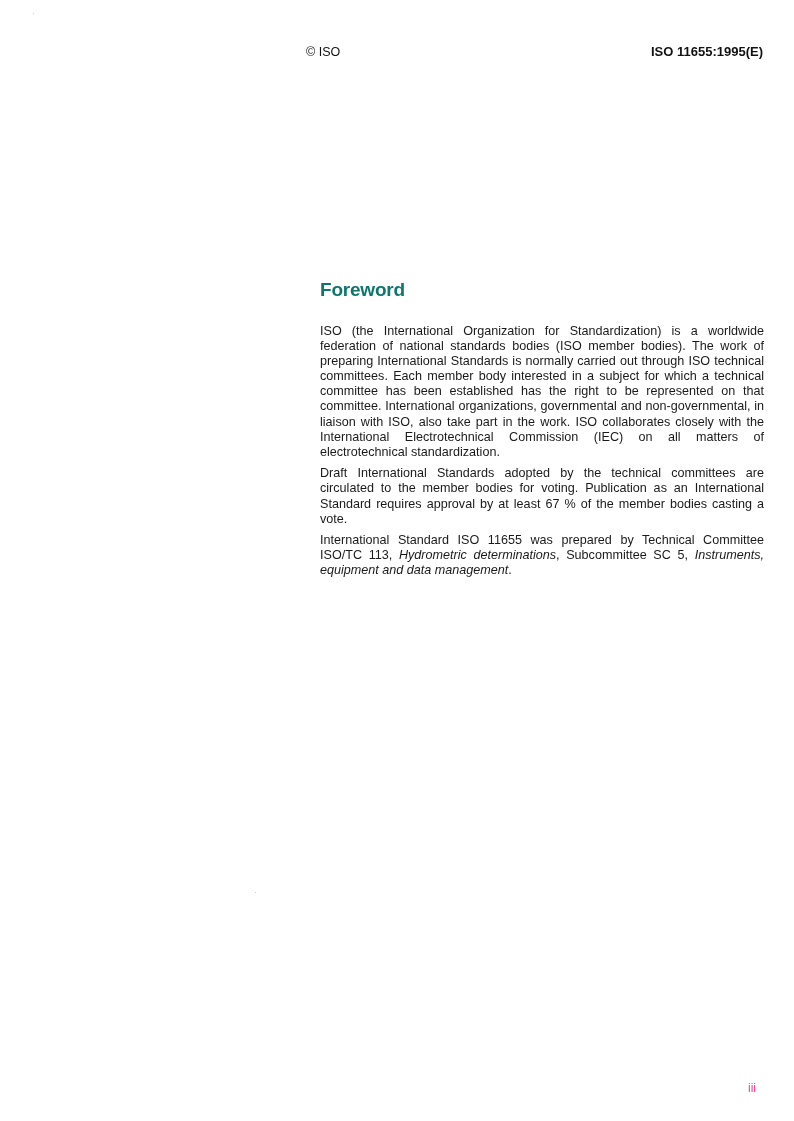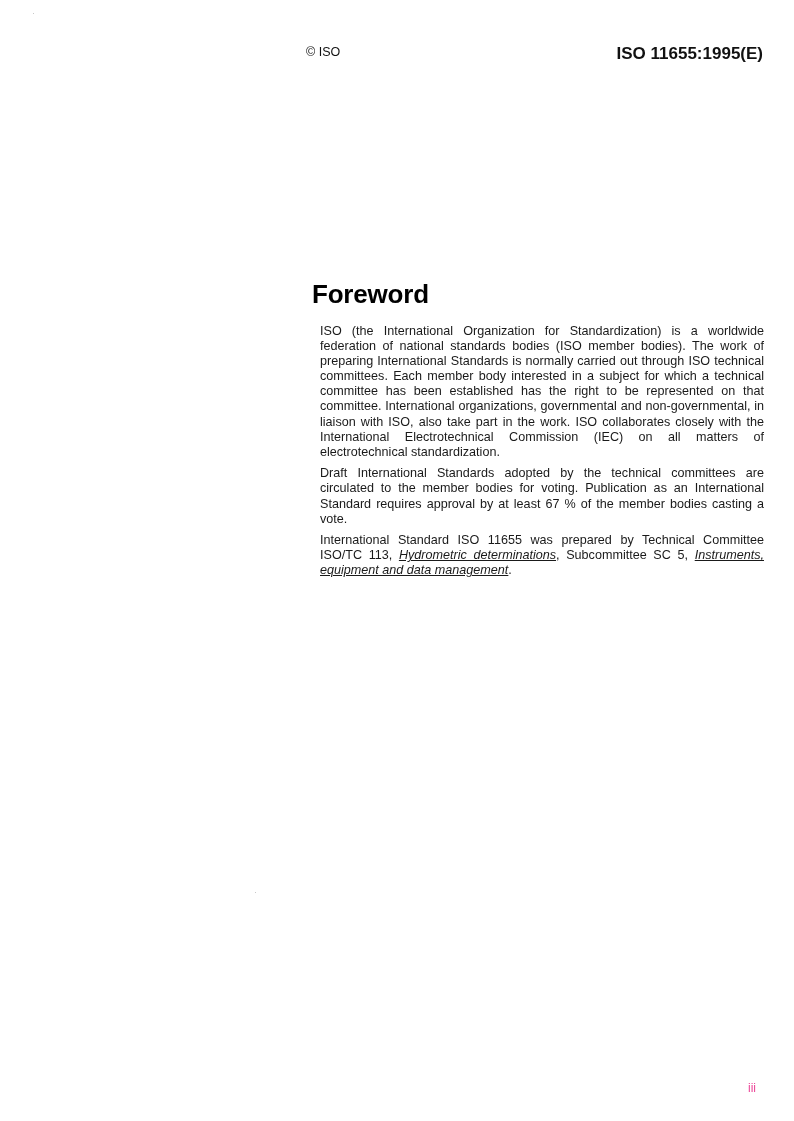--- a/index.html
+++ b/index.html
@@ -19,49 +19,49 @@
       position: absolute;
       left: 306px;
       top: 45px;
       font-size: 12.5px;
       color: #111;
     }
     .header-right {
       position: absolute;
       right: 31px;
       top: 44px;
-      font-size: 17px;
+      font-size: 13px;
       font-weight: bold;
       color: #111;
     }
     .title {
       position: absolute;
-      left: 312px;
+      left: 320px;
       top: 279px;
-      font-size: 26px;
+      font-size: 19px;
       font-weight: bold;
       margin: 0;
-      color: #000000;
+      color: #0f766e;
       letter-spacing: -0.2px;
     }
     .body {
       position: absolute;
       left: 320px;
       top: 324px;
       width: 444px;
       font-size: 12.6px;
       line-height: 15.1px;
       color: #1a1a1a;
     }
     .body p {
       margin: 0 0 6.5px 0;
       text-align: justify;
       text-align-last: left;
     }
-    .body em { font-style: italic; text-decoration: underline; }
+    .body em { font-style: italic; }
     .page-number {
       position: absolute;
       right: 38px;
       top: 1081px;
       font-size: 12px;
       color: #ec4899;
     }
     .speck {
       position: absolute;
       width: 1px;

